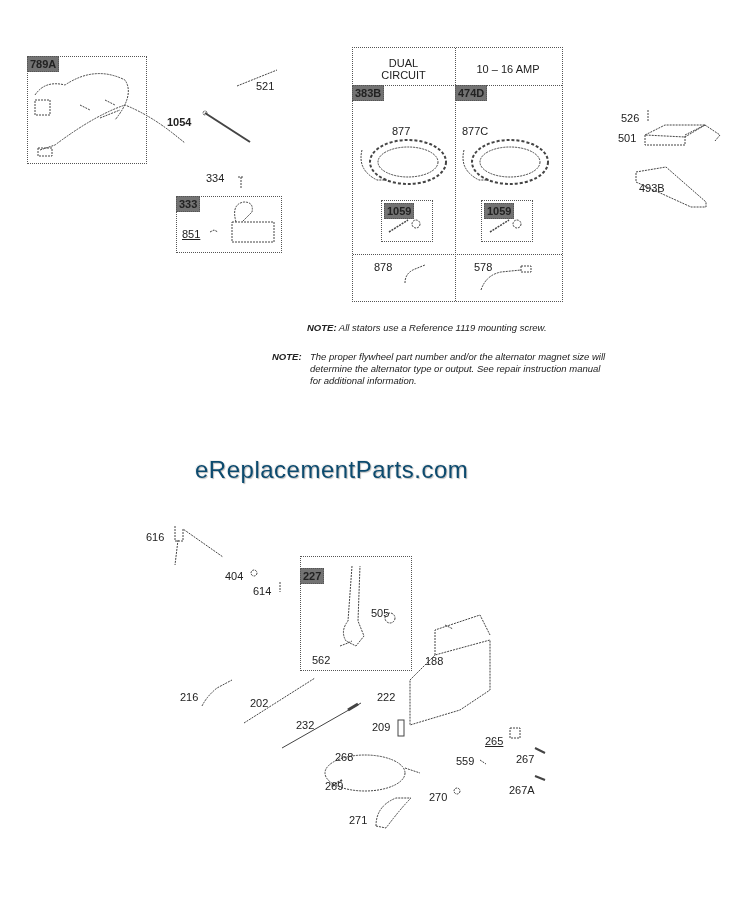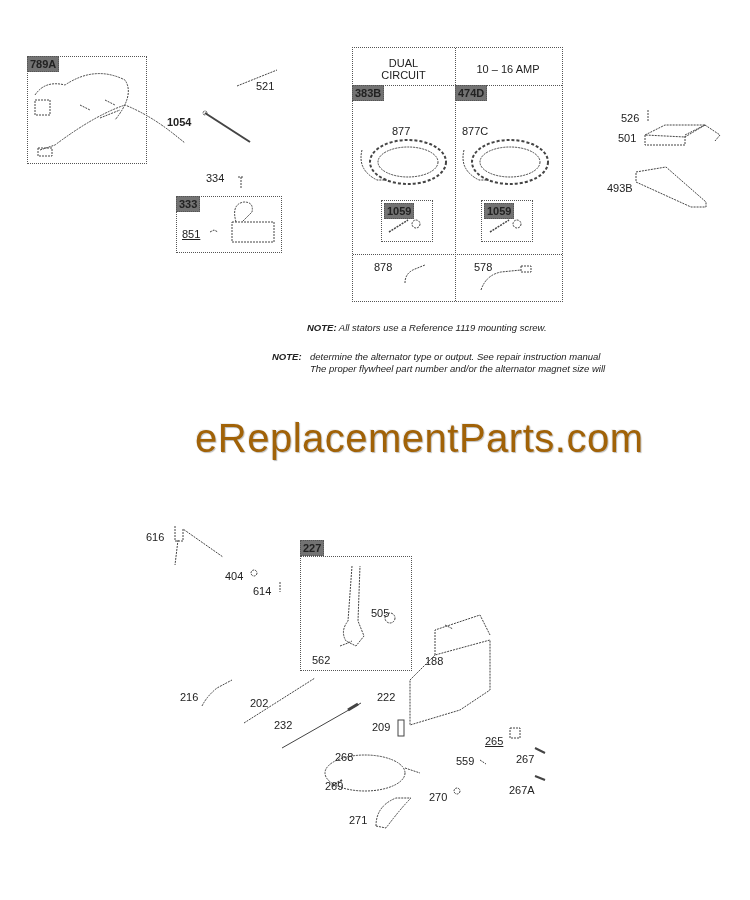--- a/index.html
+++ b/index.html
@@ -4,21 +4,21 @@
 <style>
   html, body { margin: 0; padding: 0; background: #ffffff; }
   body { width: 750px; height: 900px; position: relative; overflow: hidden;
          font-family: "Liberation Sans", sans-serif; color: #222; }
   .lbl { position: absolute; font-size: 11px; color: #222; white-space: nowrap; line-height: 1; }
   .tag { position: absolute; font-size: 11px; border: 1px dotted #555; padding: 1px 2px; background: #737373; line-height: 1.1; font-weight: bold; }
   .dbox { position: absolute; border: 1px dotted #555; }
   svg.art { position: absolute; left: 0; top: 0; }
   .note { position: absolute; font-size: 9.5px; font-style: italic; color: #222; line-height: 1.25; }
   .note b { font-weight: bold; font-style: italic; }
-  .watermark { position: absolute; left: 195px; top: 416px; font-size: 40px; color: #a16207;
+  .watermark { position: absolute; left: 195px; top: 456px; font-size: 24px; color: #0c4a6e;
                text-shadow: 1px 1px 1px #bdbdbd, -1px -1px 0 #efefef; letter-spacing: 0.5px; }
   .hdr { position: absolute; font-size: 11px; text-align: center; line-height: 1.1; }
 </style>
 </head>
 <body>
 
 <svg class="art" width="750" height="900">
   <g fill="none" stroke="#444" stroke-width="1" stroke-dasharray="2,1">
 
     <path d="M35,95 q10,-15 30,-10 q30,-20 60,-5 q10,15 -10,40"></path>
@@ -128,50 +128,51 @@
 <div class="dbox" style="left:381px;top:200px;width:50px;height:40px;"></div>
 <div class="tag" style="left:384px;top:203px;">1059</div>
 <div class="dbox" style="left:481px;top:200px;width:50px;height:40px;"></div>
 <div class="tag" style="left:484px;top:203px;">1059</div>
 
 <div class="lbl" style="left:374px;top:262px;">878</div>
 <div class="lbl" style="left:474px;top:262px;">578</div>
 
 <div class="lbl" style="left:621px;top:113px;">526</div>
 <div class="lbl" style="left:618px;top:133px;">501</div>
-<div class="lbl" style="left:607px;top:183px;">493B</div>
+<div class="lbl" style="left:639px;top:183px;">493B</div>
 
 <div class="note" style="left:307px;top:322px;">
   <b>NOTE:</b>
   <span>All stators use a Reference 1119  mounting screw.</span>
 </div>
 <div class="note" style="left:272px;top:351px;">
   <b style="position:absolute;left:0;top:0;">NOTE:</b>
   <div style="margin-left:38px;">
+    <div>The proper flywheel part number and/or the alternator magnet size will</div>
     <div>determine the alternator type or output. See repair instruction manual</div>
-    <div>The proper flywheel part number and/or the alternator magnet size will</div>
+    <div>for additional information.</div>
   </div>
 </div>
 
 <div class="watermark">eReplacementParts.com</div>
 
 <div class="lbl" style="left:146px;top:532px;">616</div>
 <div class="lbl" style="left:225px;top:571px;">404</div>
 <div class="lbl" style="left:253px;top:586px;">614</div>
 
 <div class="dbox" style="left:300px;top:556px;width:110px;height:113px;"></div>
-<div class="tag" style="left:300px;top:540px;">227</div>
+<div class="tag" style="left:300px;top:568px;">227</div>
 <div class="lbl" style="left:371px;top:608px;">505</div>
 <div class="lbl" style="left:312px;top:655px;">562</div>
 
 <div class="lbl" style="left:425px;top:656px;">188</div>
 <div class="lbl" style="left:180px;top:692px;">216</div>
 <div class="lbl" style="left:250px;top:698px;">202</div>
 <div class="lbl" style="left:377px;top:692px;">222</div>
-<div class="lbl" style="left:274px;top:720px;">232</div>
+<div class="lbl" style="left:296px;top:720px;">232</div>
 <div class="lbl" style="left:372px;top:722px;">209</div>
 <div class="lbl" style="left:485px;top:736px;text-decoration:underline;">265</div>
 <div class="lbl" style="left:335px;top:752px;">268</div>
 <div class="lbl" style="left:456px;top:756px;">559</div>
 <div class="lbl" style="left:516px;top:754px;">267</div>
 <div class="lbl" style="left:317px;top:781px;margin-left:8px;">269</div>
 <div class="lbl" style="left:429px;top:792px;">270</div>
 <div class="lbl" style="left:509px;top:785px;">267A</div>
 <div class="lbl" style="left:349px;top:815px;">271</div>
 

